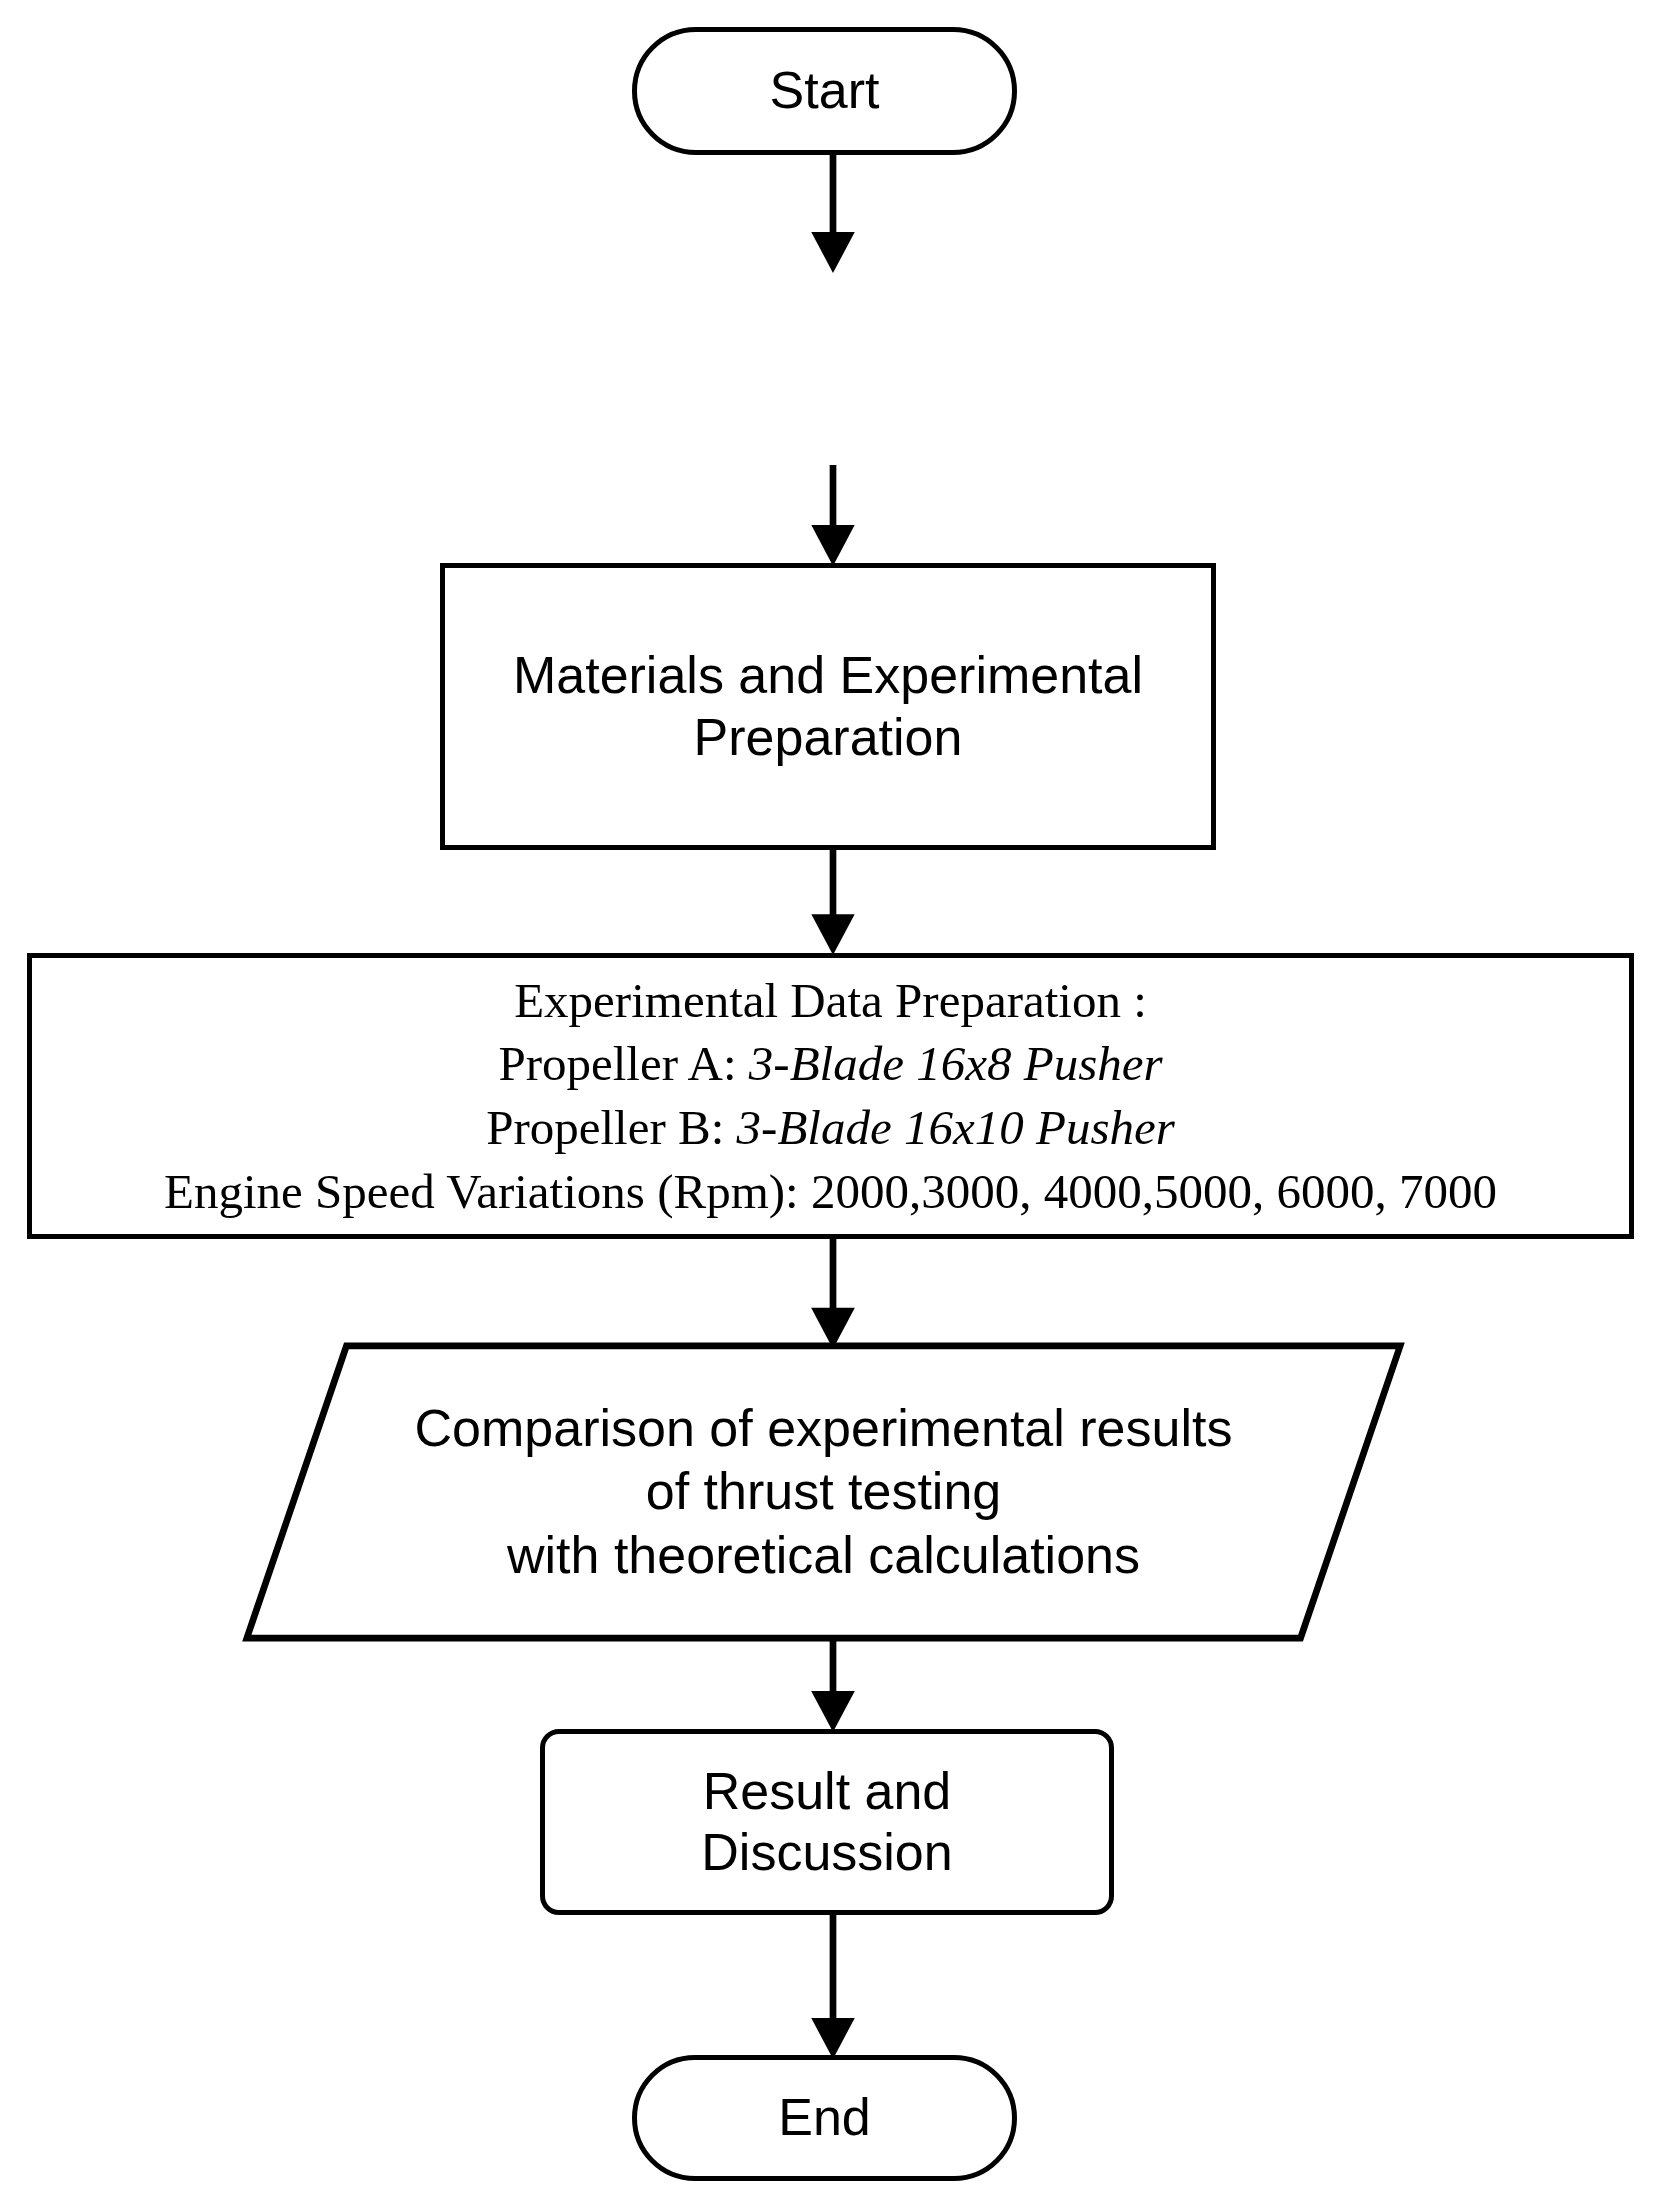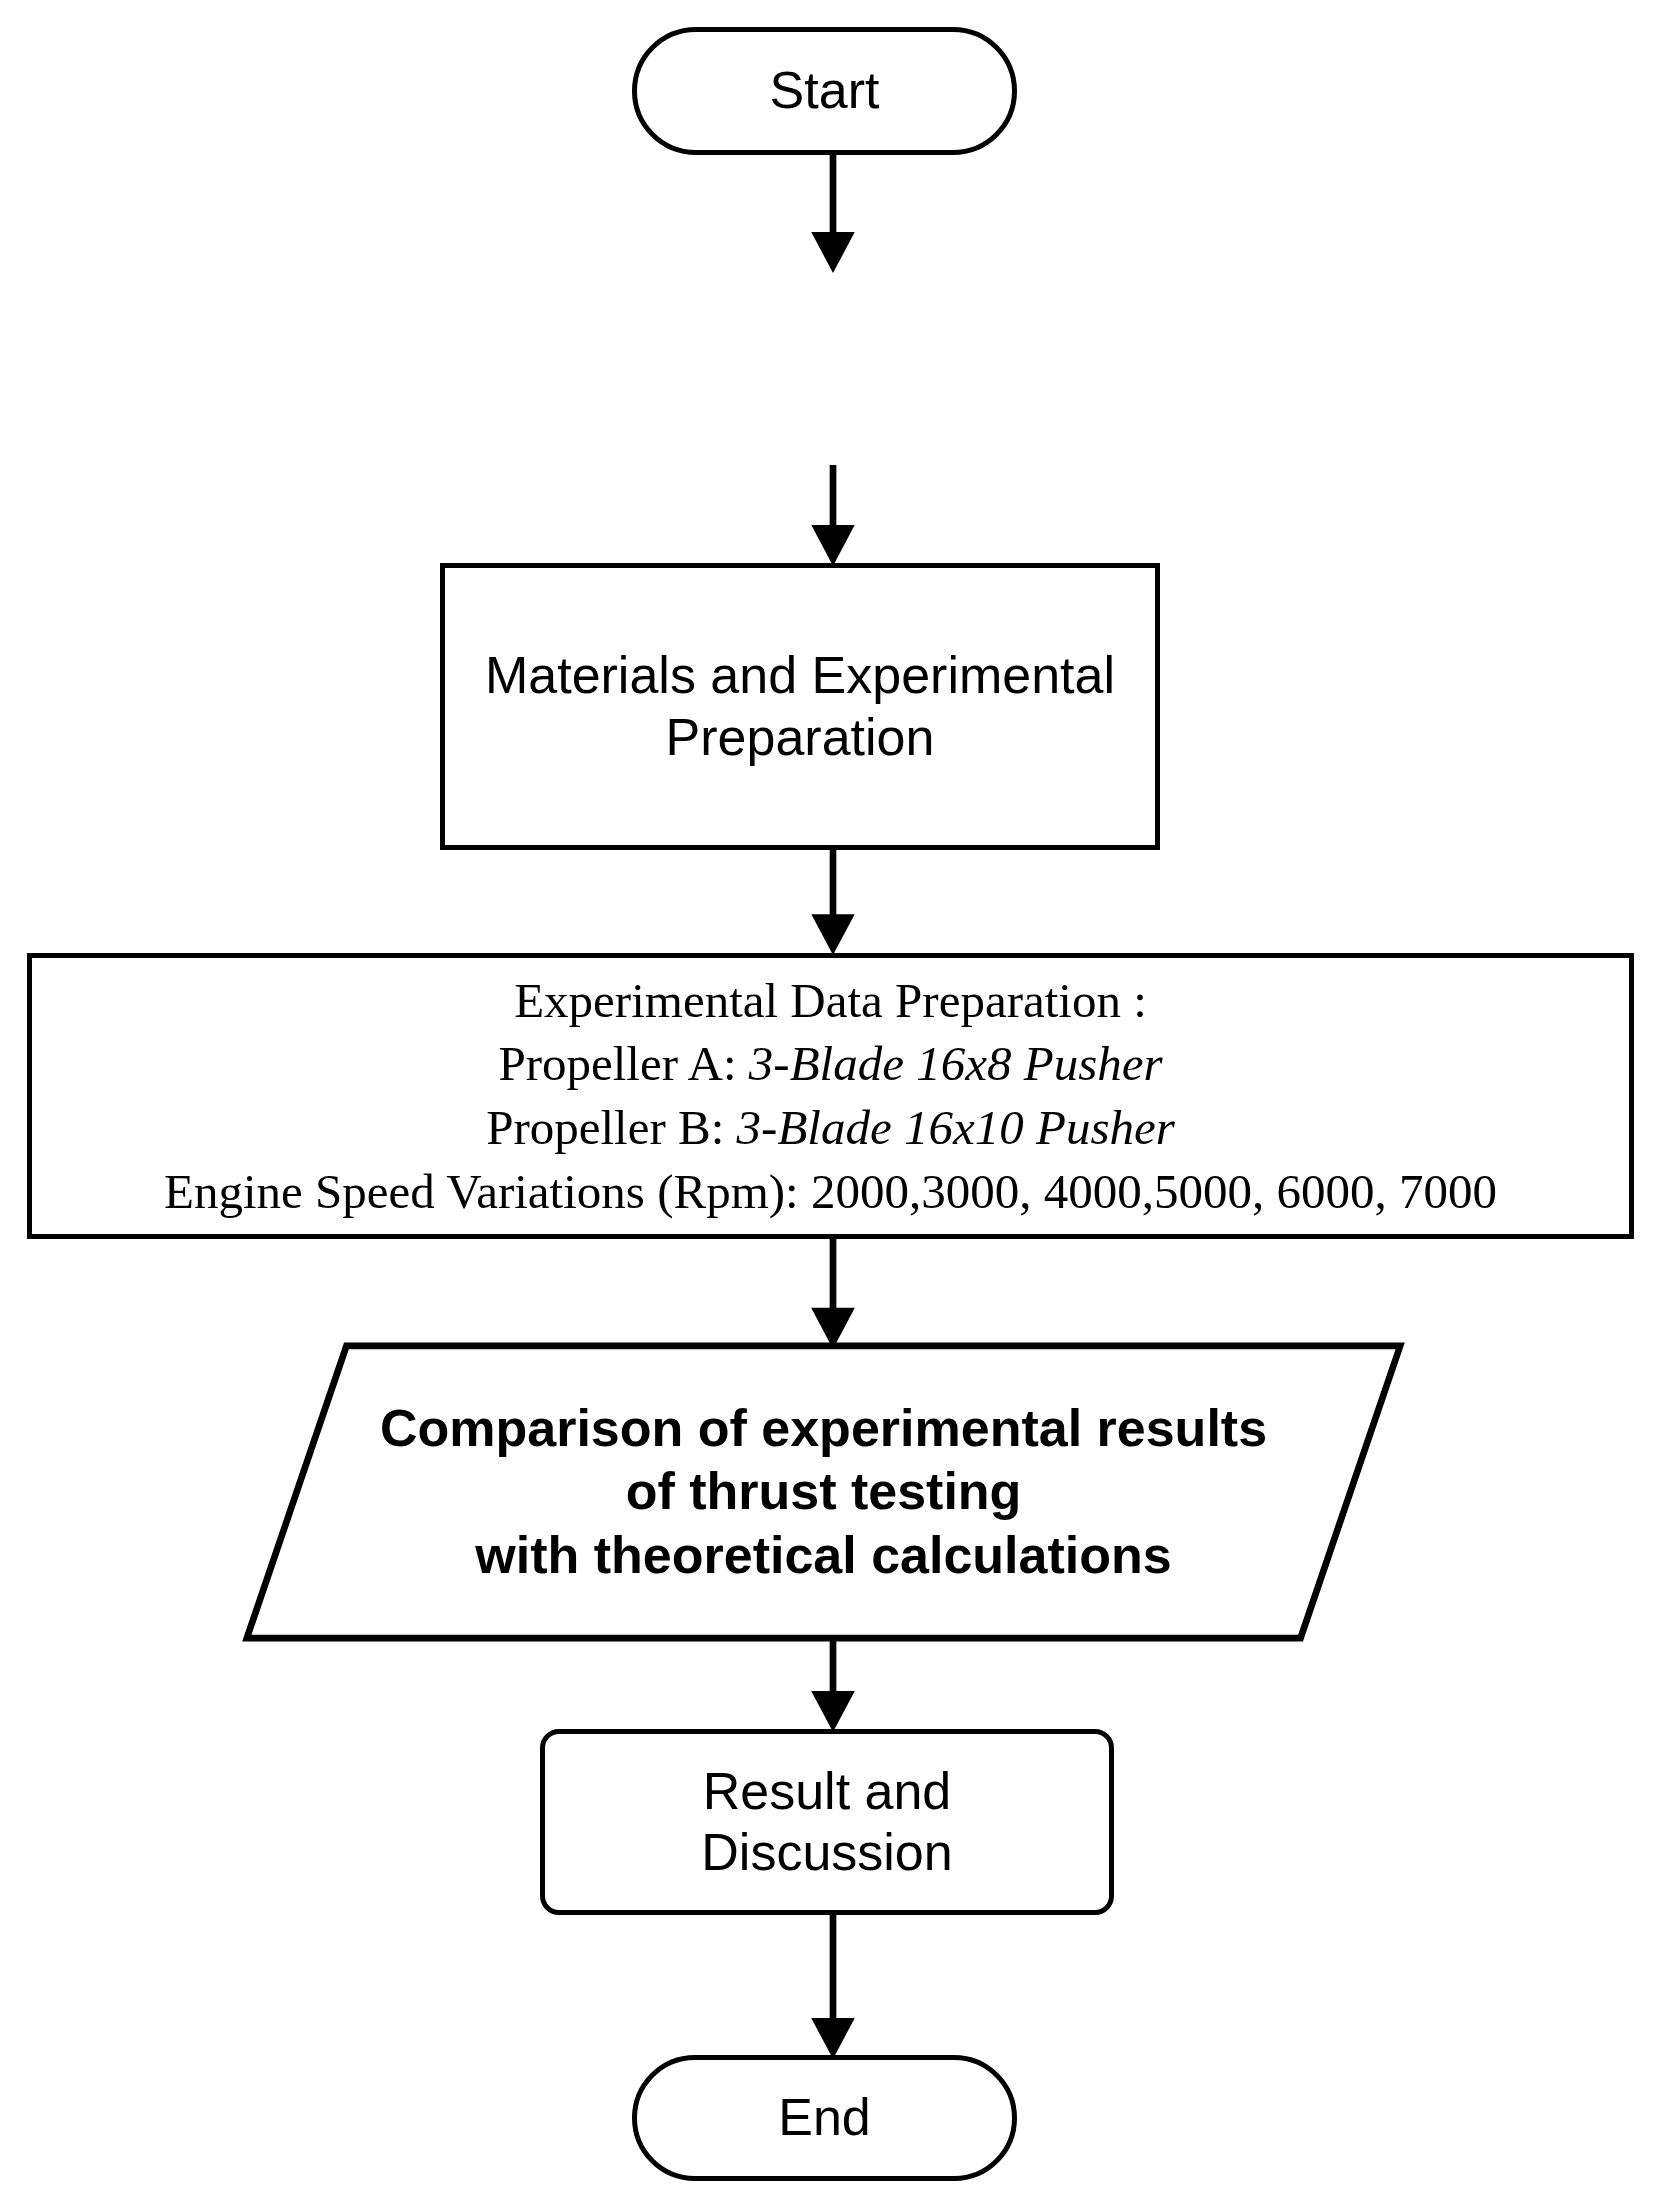--- a/index.html
+++ b/index.html
@@ -50,21 +50,20 @@
     border: 5.9px solid #000000;
     font-family: "Liberation Serif", serif;
     font-size: 49px;
   }
   .databox .label { line-height: 1.30; }
   .databox em { font-style: italic; }
 
   
   .parallelogram-wrap {
     position: absolute;
-    font-weight: bold;
   }
   .parallelogram-wrap svg {
     position: absolute;
     left: 0;
     top: 0;
     display: block;
   }
   .parallelogram-text {
     position: absolute;
     left: 0;
@@ -103,21 +102,21 @@
   </div>
 
 
   <div class="connector" style="left:806px; top:465px;">
     <svg width="54" height="101" viewBox="0 0 64 121">
       <line x1="32" y1="0" x2="32" y2="88" stroke="#000000" stroke-width="8"></line>
       <polygon points="32,121 6,72 58,72" fill="#000000"></polygon>
     </svg>
   </div>
 
-  <div class="node process" style="left:440px; top:563px; width:720px; height:287px;">
+  <div class="node process" style="left:440px; top:563px; width:776px; height:287px;">
     <span class="label">
       <span>Materials and Experimental</span><br>
       <span>Preparation</span>
     </span>
   </div>
 
   <div class="connector" style="left:806px; top:850px;">
     <svg width="54" height="105" viewBox="0 0 64 126">
       <line x1="32" y1="0" x2="32" y2="93" stroke="#000000" stroke-width="8"></line>
       <polygon points="32,126 6,77 58,77" fill="#000000"></polygon>

